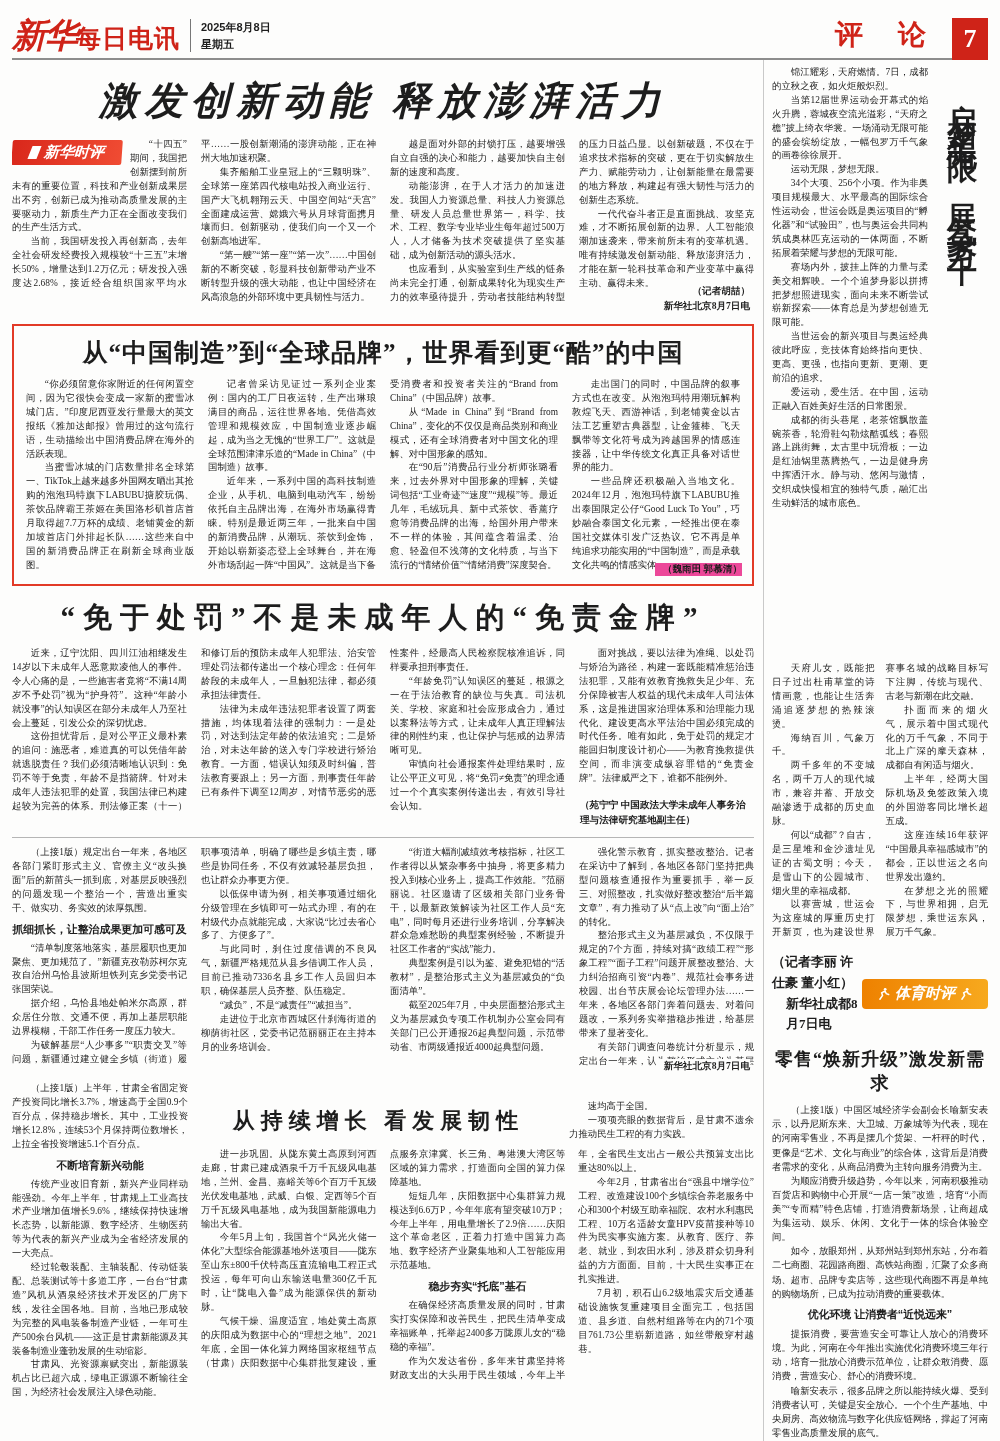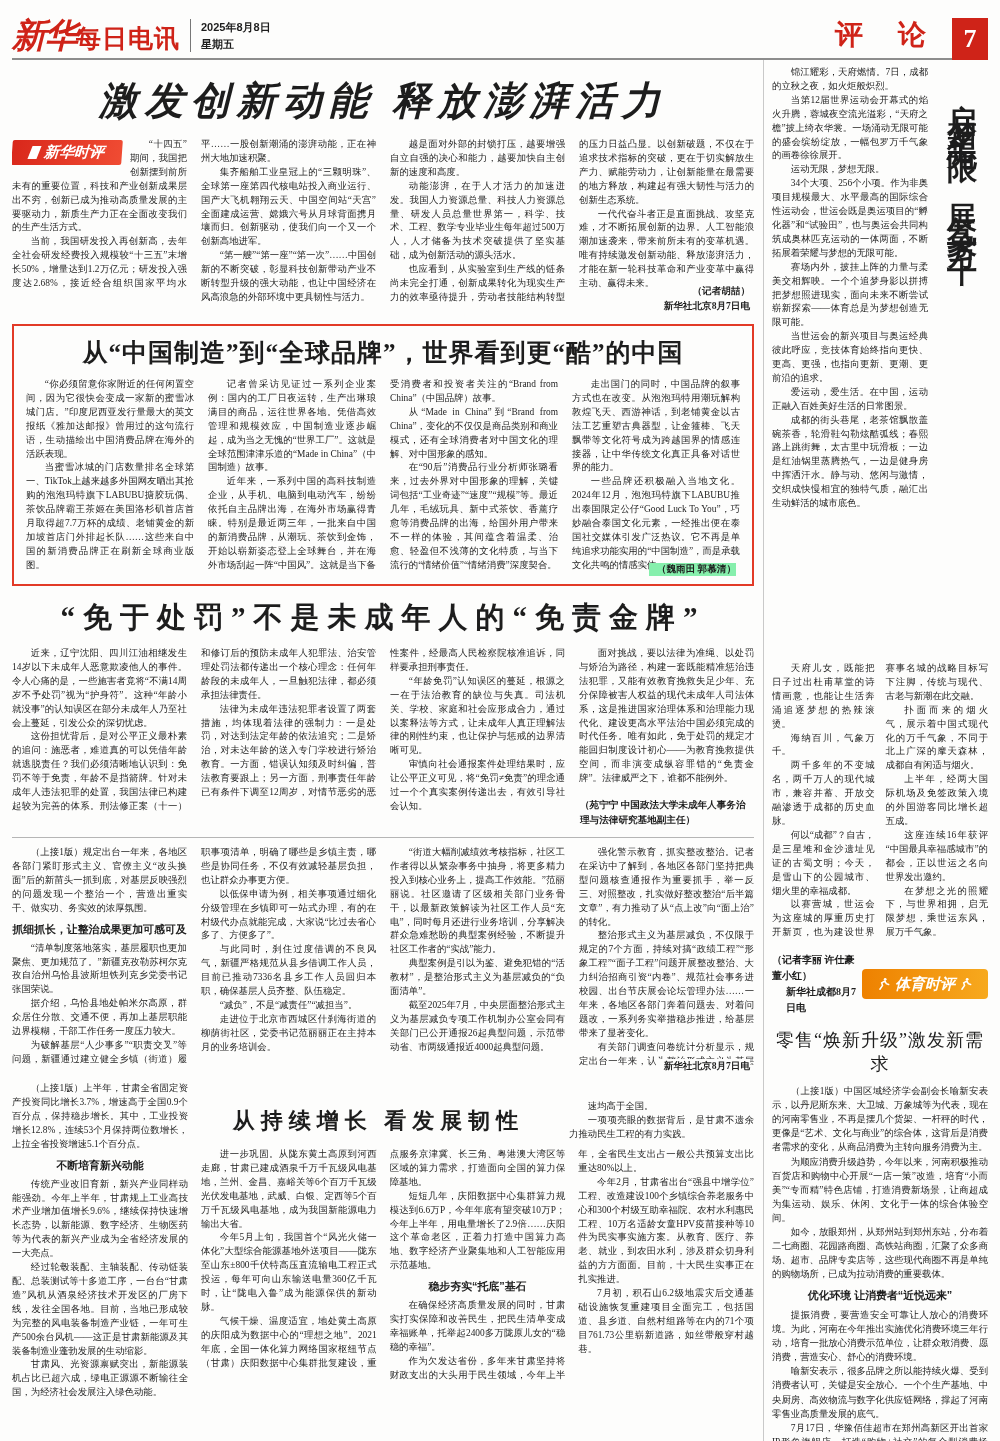--- a/index.html
+++ b/index.html
@@ -28,60 +28,60 @@
   .para.sub{font-weight:bold;text-indent:0;text-align:center;font-size:1.16em;margin:5px 0;
             font-family:"Liberation Sans",sans-serif;}
   .cols4{column-count:4;column-gap:14px;}
   .cols3{column-count:3;column-gap:13px;}
   .cols2{column-count:2;column-gap:11px;}
   
   .hl-main{font-size:39px;font-weight:bold;letter-spacing:7px;text-align:center;margin:14px 0 10px;font-style:italic;}
   .hl-brand{font-size:25px;font-weight:bold;letter-spacing:1px;text-align:center;margin:2px 0 9px;}
   .hl-juv{font-size:29px;font-weight:bold;letter-spacing:8px;text-align:center;margin:12px 0 9px;}
   .hl-gansu{font-size:22px;font-weight:bold;letter-spacing:6px;text-align:center;margin:4px 0;}
-  .hl-retail{font-size:18px;font-weight:normal;letter-spacing:1px;text-align:center;margin:12px 0 8px;}
+  .hl-retail{font-size:18px;font-weight:bold;letter-spacing:1px;text-align:center;margin:12px 0 8px;}
   
   .xinhua-badge{float:left;width:110px;height:25px;margin:2px 8px 4px 0;background:linear-gradient(100deg,#d9271b,#f04c33);
                 color:#fff;display:flex;align-items:center;justify-content:center;gap:5px;
                 font:bold italic 15px "Liberation Sans",sans-serif;transform:skew(-4deg);border-radius:2px;}
   .badge-mark{display:inline-block;width:9px;height:13px;background:#fff;transform:skew(-18deg);}
   .sports-badge{width:126px;height:30px;background:linear-gradient(90deg,#ee8100,#f7a91e);color:#fff;border-radius:4px;
                 display:flex;align-items:center;justify-content:center;gap:4px;
                 font:bold italic 15px "Liberation Sans",sans-serif;flex:none;}
   .sports-badge svg{width:14px;height:14px;fill:none;stroke:#fff;stroke-width:2.6;stroke-linecap:round;}
   .sports-badge svg circle{fill:#fff;stroke:none;}
   
   article{position:relative;}
   .innov-text{height:176px;}
   .brand-box{border:2.5px solid #e23a27;margin-top:10px;padding:8px 12px 10px;height:262px;box-sizing:border-box;position:relative;}
   .brand-text{height:198px;}
   .juv-text{height:180px;}
   .abs-sign{position:absolute;right:4px;bottom:0;background:#fdfdfc;font-weight:bold;font-size:9.6px;
             text-align:right;padding-left:8px;line-height:1.55;}
-  .abs-byline{position:absolute;right:16px;bottom:8px;background:#86efac;font-weight:bold;font-size:9.6px;padding-left:8px;margin-left:12px;}
+  .abs-byline{position:absolute;right:10px;bottom:8px;background:#ec4899;font-weight:bold;font-size:9.6px;padding-left:8px;margin-left:12px;}
   .abs-byline2{position:absolute;right:2px;bottom:0;background:#fdfdfc;font-weight:bold;font-size:9.6px;width:172px;
                text-align:left;padding:2px 0 0 6px;line-height:1.5;}
   .bottom-region{border-top:1px solid #b5b5b5;margin-top:10px;padding-top:8px;}
   .burden-wrap{position:relative;}
   .burden-text{height:228px;}
   .gansu-row{display:flex;gap:13px;margin-top:8px;align-items:flex-end;}
   .gansu-colA{width:176px;flex:none;height:352px;}
   .gansu-right{flex:1;min-width:0;}
   .gansu-head{display:flex;align-items:center;gap:13px;margin-bottom:6px;}
   .gansu-head .hl-gansu{flex:0 0 355px;}
   .gansu-lead{flex:1;font-size:9.4px;line-height:1.48;}
   .gansu-text{height:286px;}
   
   .wg-top{display:flex;gap:8px;margin-top:6px;height:590px;}
   .wg-text{flex:1;min-width:0;height:590px;}
   .vert-hl{width:52px;flex:none;display:flex;flex-direction:column;align-items:center;gap:34px;padding-top:14px;}
   .vert-hl span{writing-mode:vertical-rl;text-orientation:upright;font-size:30px;font-weight:bold;letter-spacing:13px;line-height:1;}
   .wg-bottom{margin-top:6px;height:286px;}
   .sign-row{display:flex;justify-content:space-between;align-items:center;margin-top:4px;}
-  .wg-sign{font-weight:bold;font-size:10px;line-height:1.6;}
+  .wg-sign{font-weight:bold;font-size:13px;line-height:1.6;}
   .wg-sign div:last-child{padding-left:14px;}
   .retail-text{height:388px;font-size:9.4px;line-height:1.5;}
 </style>
 </head>
 <body>
 
 <div class="page">
 
   <header>
     <div class="mast">

